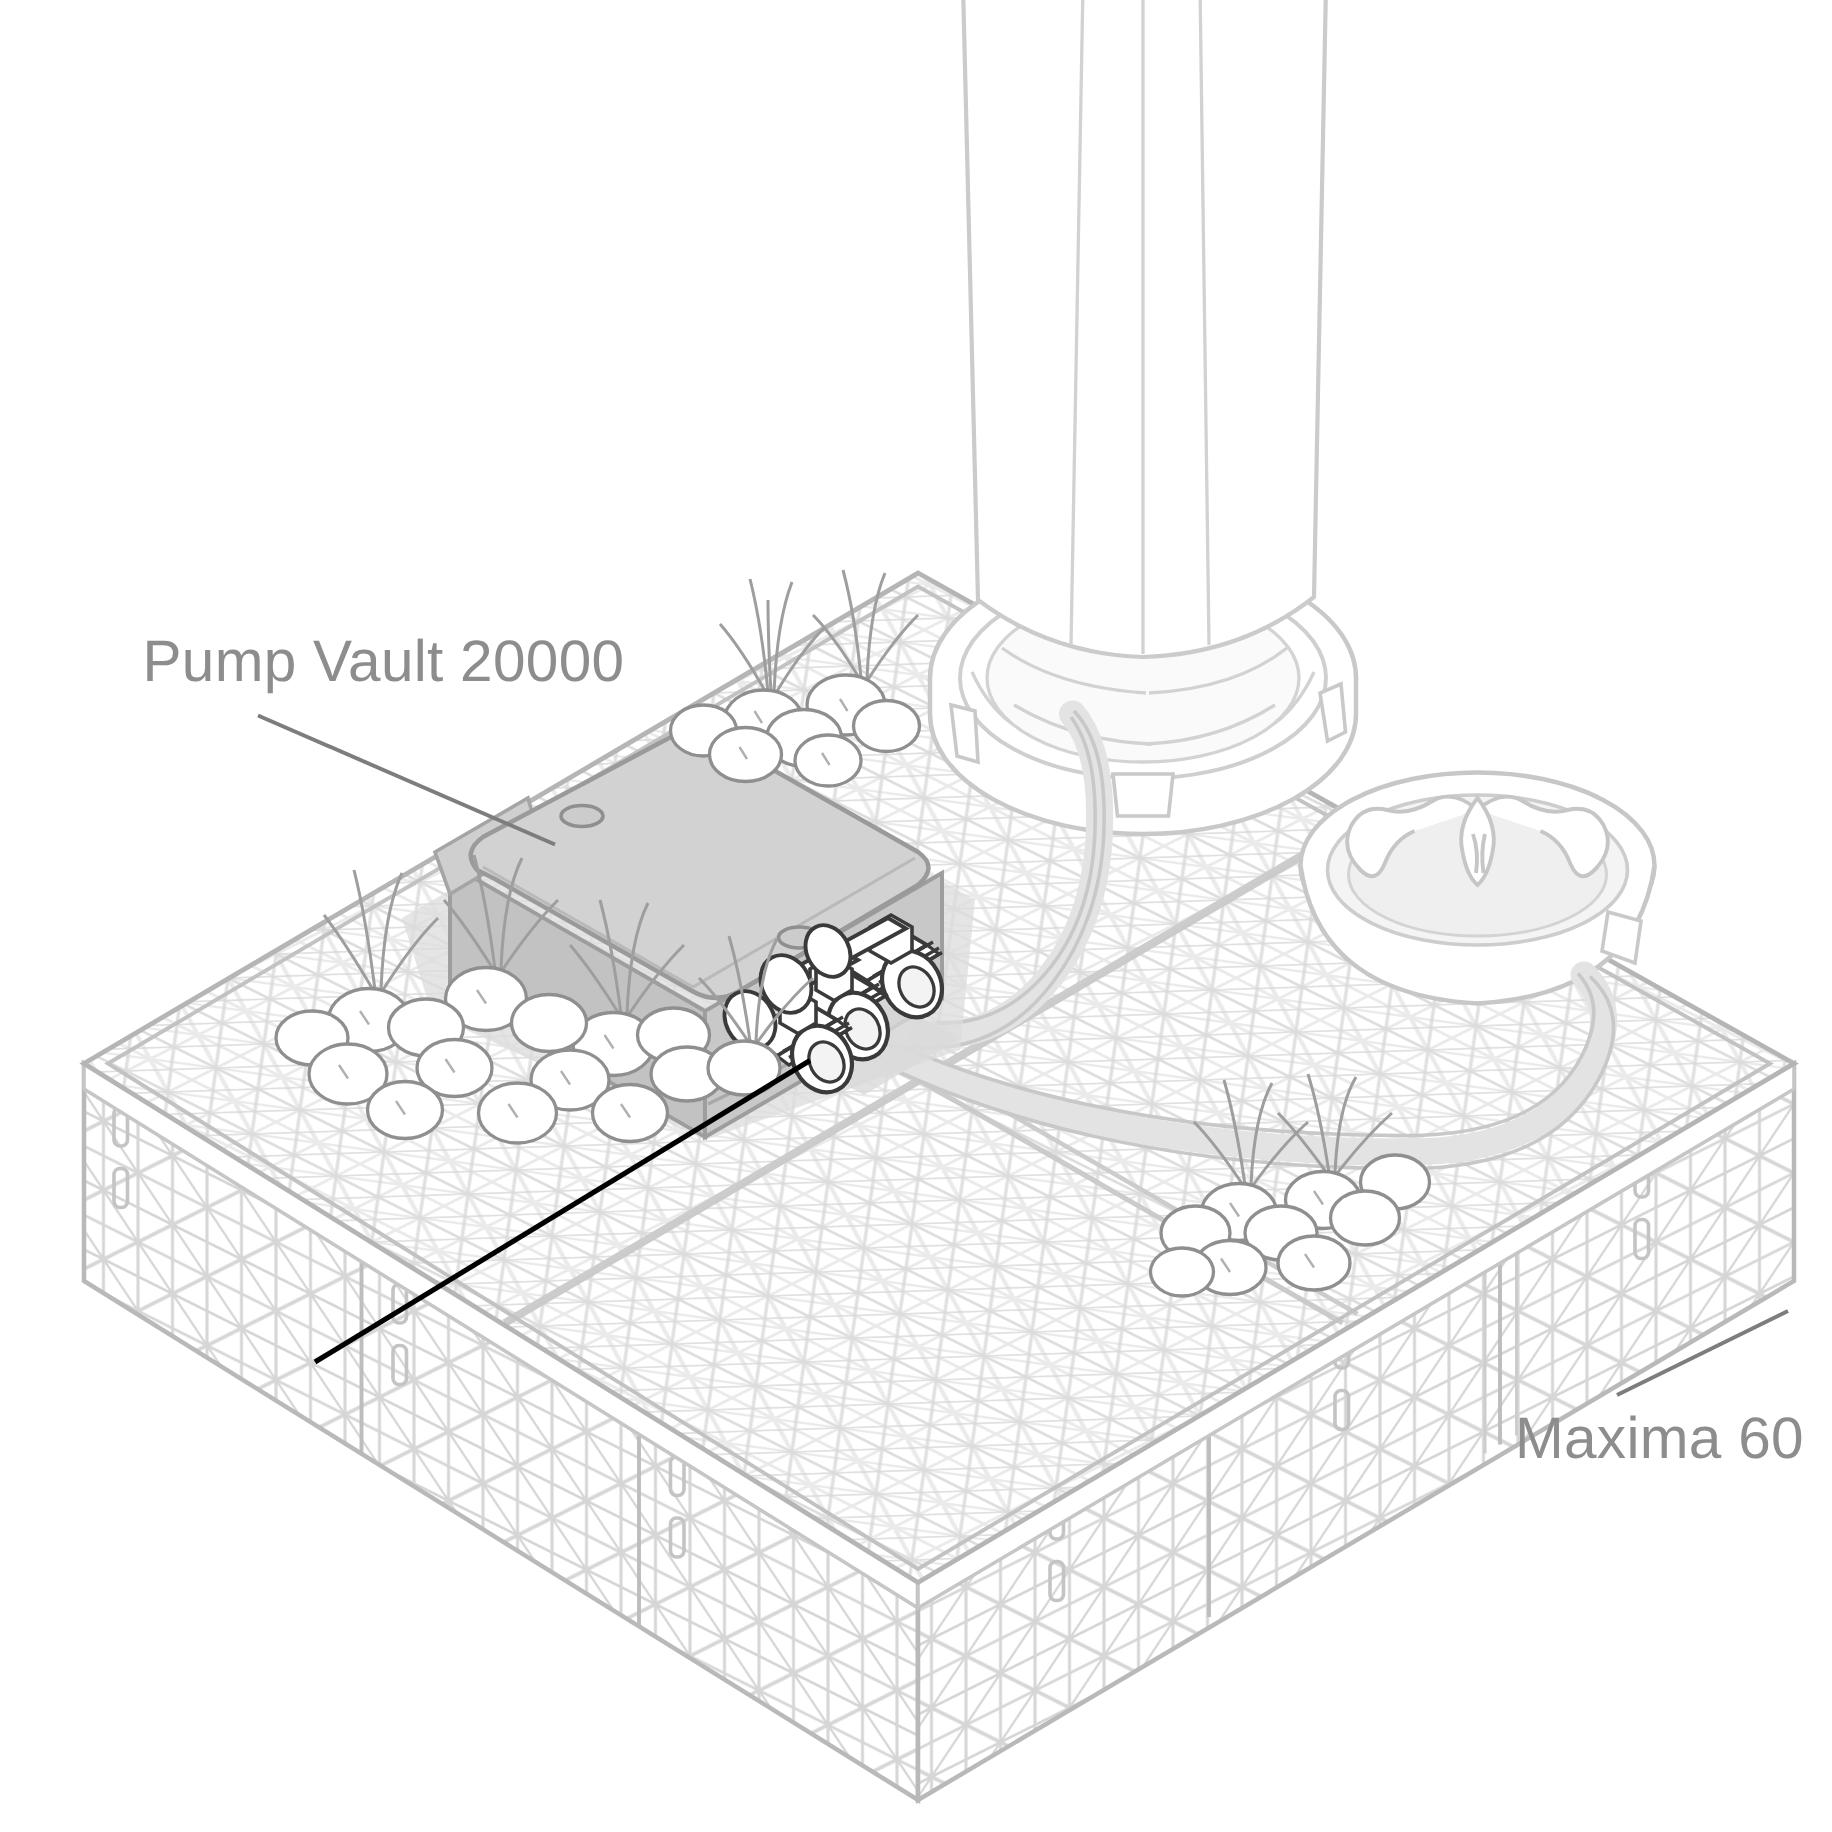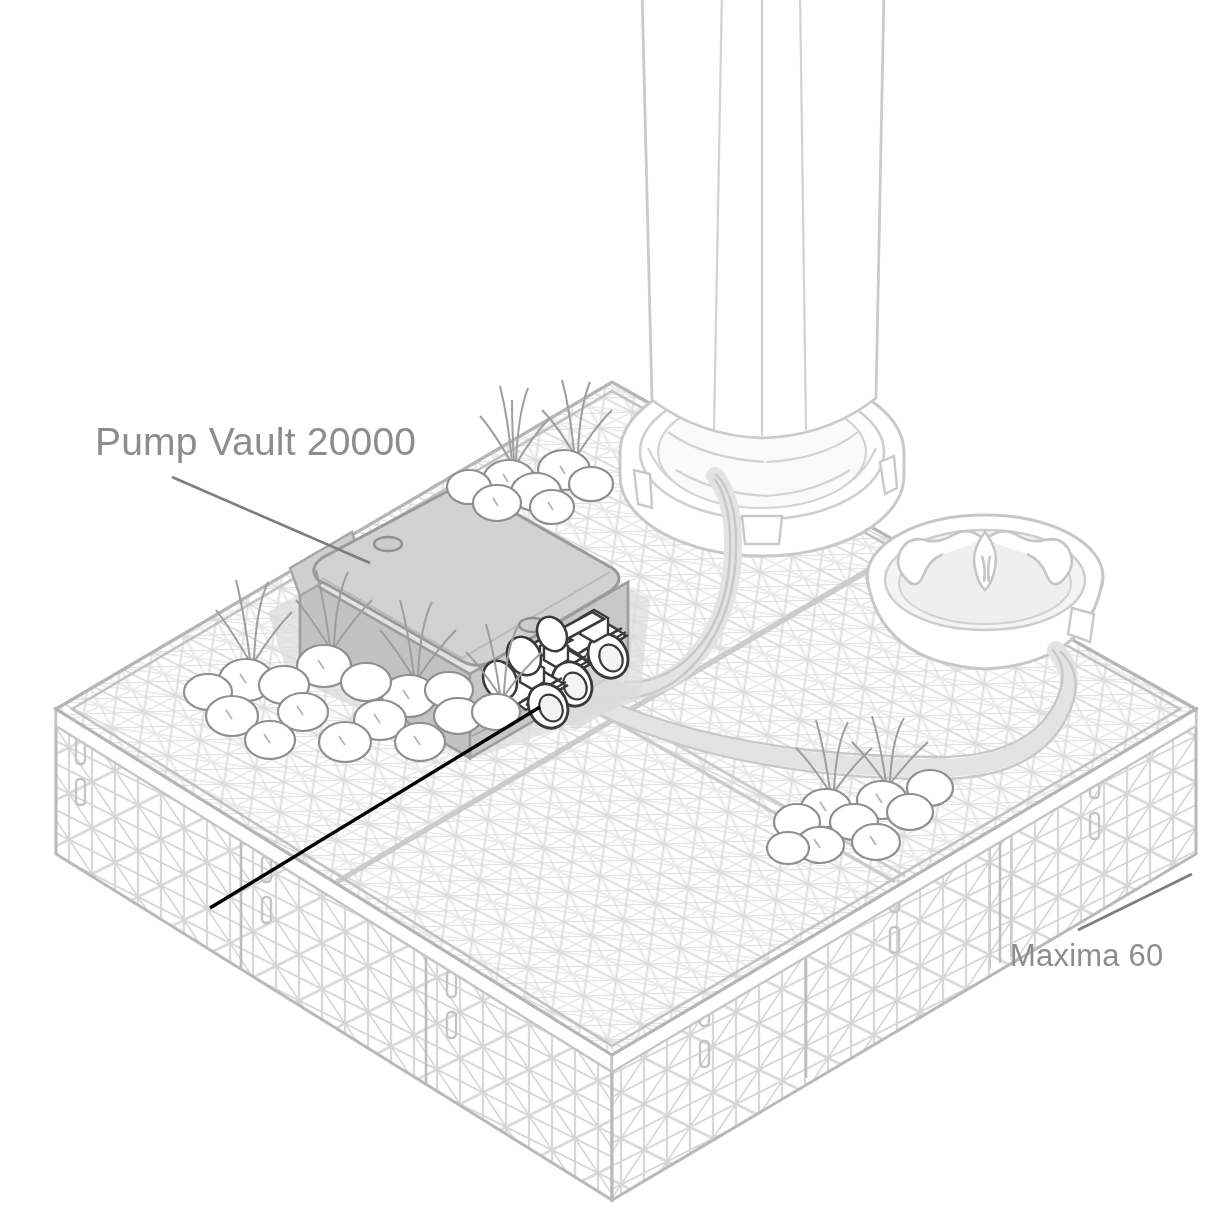--- a/index.html
+++ b/index.html
@@ -2,21 +2,21 @@
 <html><head>
 <meta charset="utf-8">
 <style>
   html,body{margin:0;padding:0;background:#ffffff;}
   body{width:1221px;height:1221px;overflow:hidden;font-family:"Liberation Sans",sans-serif;}
   #stage{position:relative;width:1221px;height:1221px;background:#fff;padding-left:45px;}
   svg.layer{position:absolute;left:0;top:0;width:1221px;height:1221px;}
   .lbl{position:absolute;white-space:nowrap;font-family:"Liberation Sans",sans-serif;}
   #lbl-pump{left:95px;top:420px;font-size:39px;color:#8d8d8d;letter-spacing:0.2px;}
   #lbl-water{left:22px;top:938px;font-size:39px;color:#111111;letter-spacing:0.2px;}
-  #lbl-maxima{left:1010px;top:938px;font-size:31px;color:#8d8d8d;letter-spacing:0.2px;}
+  #lbl-maxima{left:1010px;top:938px;font-size:39px;color:#8d8d8d;letter-spacing:0.2px;}
 </style>
 </head>
 <body>
 
 <div id="stage">
 
 <svg class="layer" viewBox="0 0 1221 1221">
   <defs>
 
     <pattern id="latTop" width="56" height="32" patternUnits="userSpaceOnUse" patternTransform="matrix(1,0.5,-1,0.5,0,0)">

